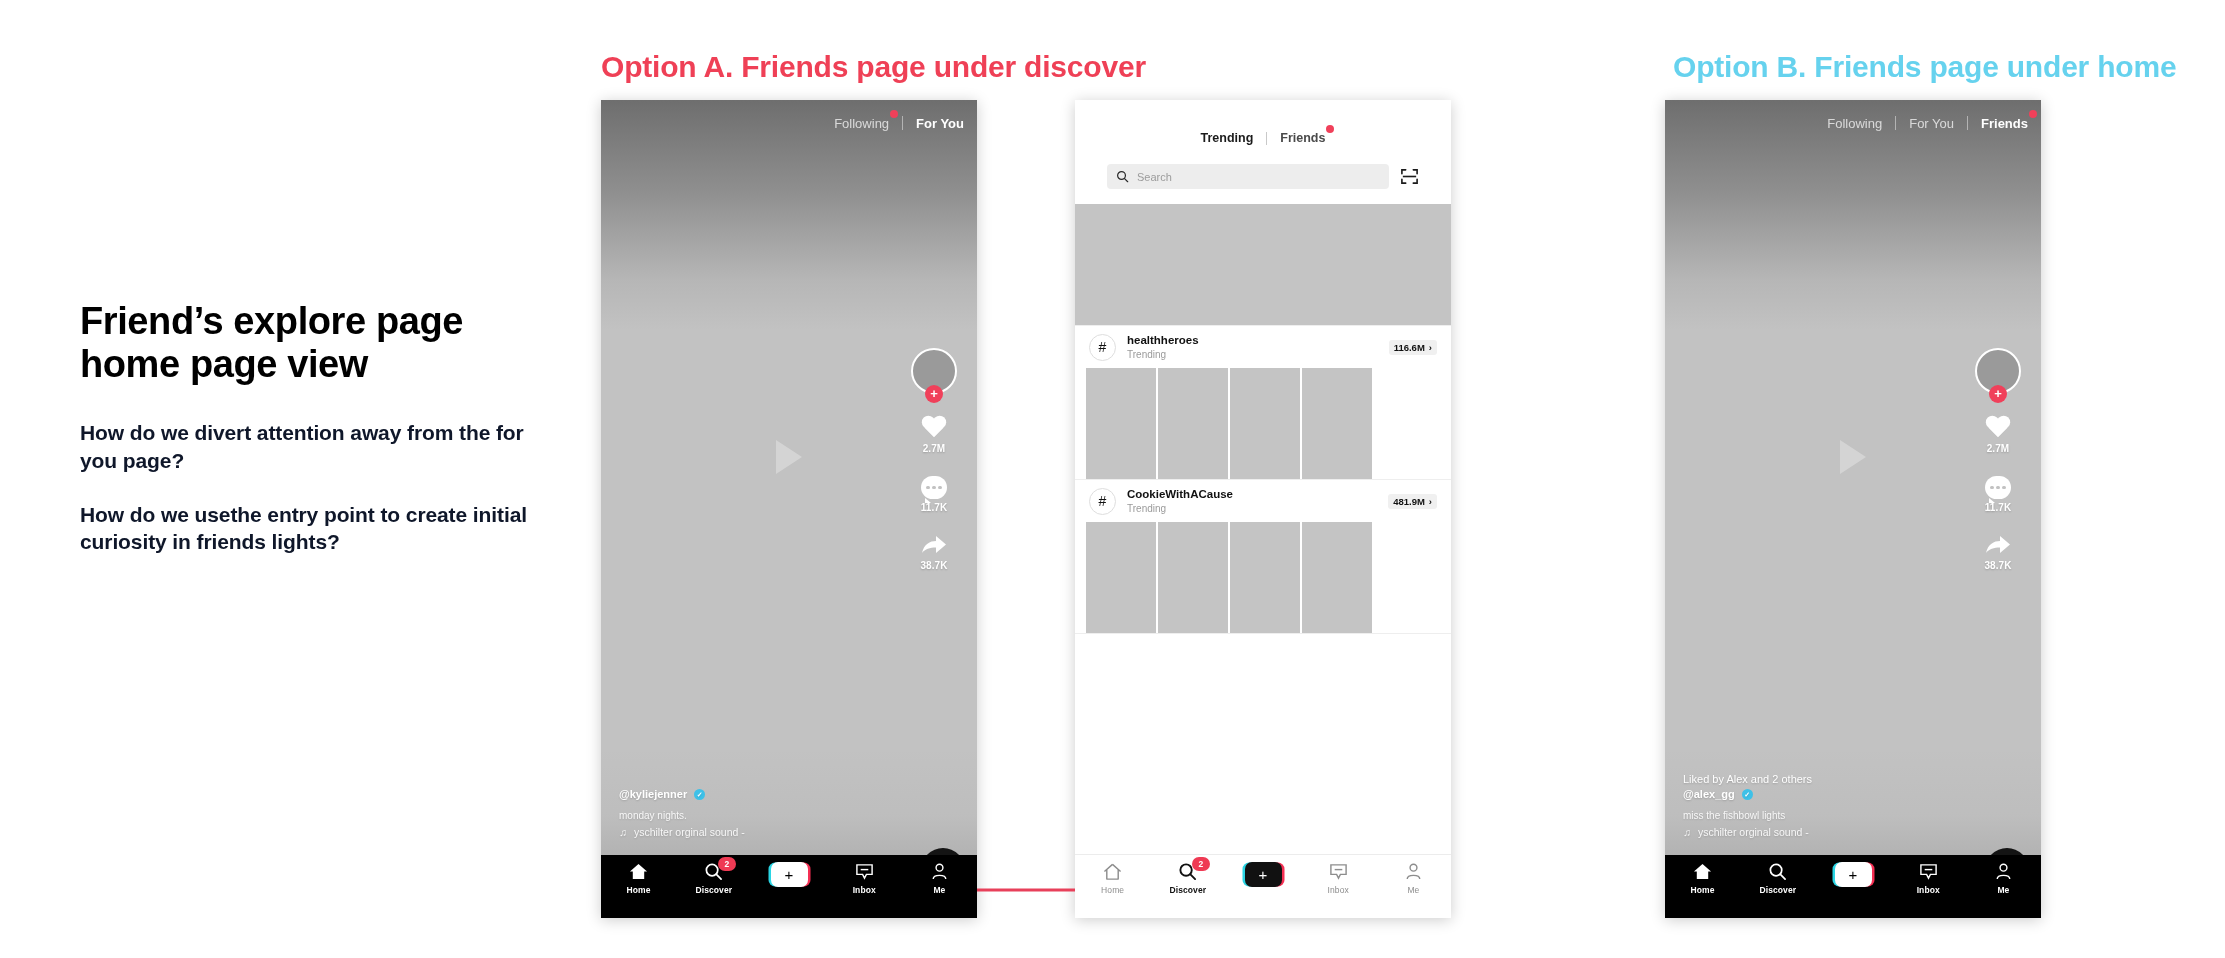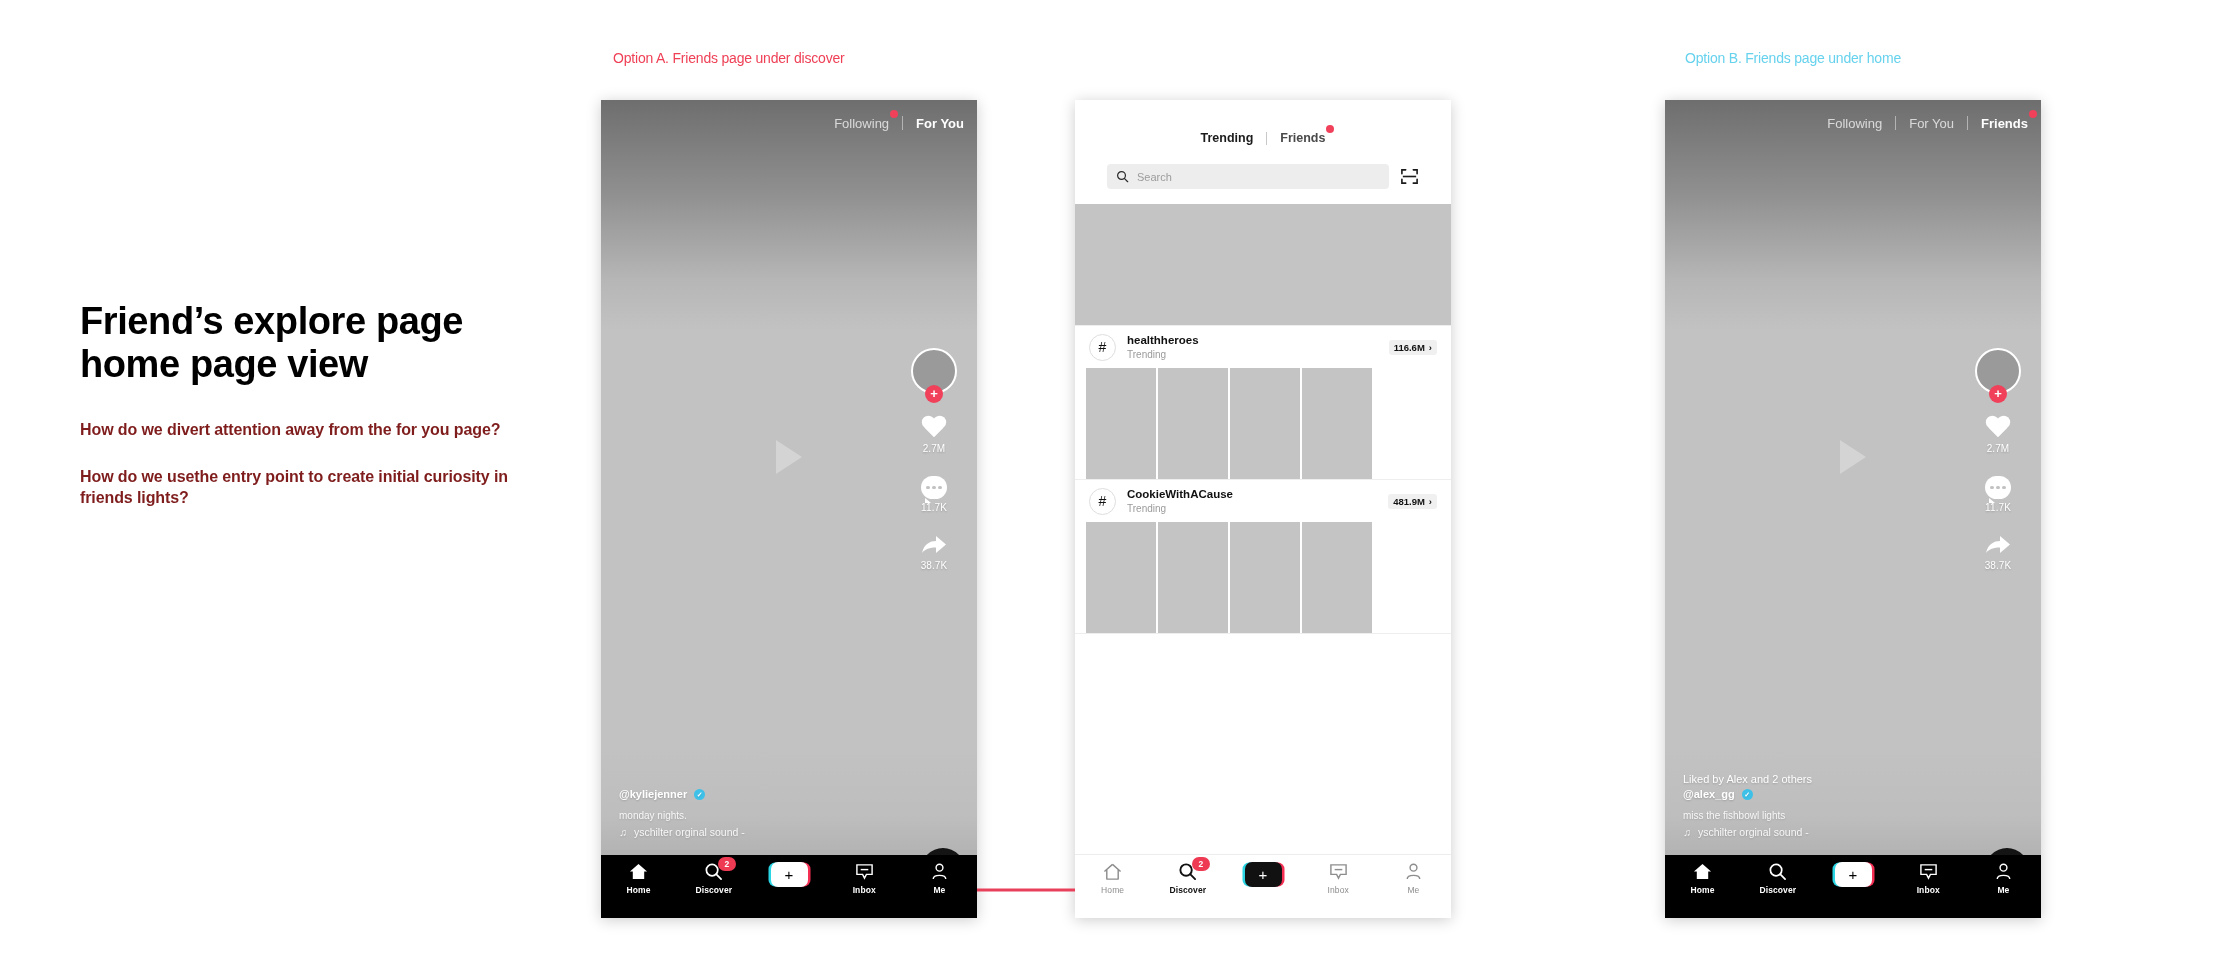--- a/index.html
+++ b/index.html
@@ -14,29 +14,28 @@
 
   
   .notes{position:absolute;left:80px;top:300px;width:470px;}
   .notes h1{
     margin:0 0 34px 0;
     font-size:38px;line-height:1.12;font-weight:700;color:#000;
     letter-spacing:-0.4px;
   }
   .notes p{
     margin:0 0 26px 0;
-    font-size:16px;line-height:1.32;font-weight:700;color:#7f1d1d;
+    font-size:21px;line-height:1.32;font-weight:700;color:#0f172a;
     letter-spacing:-0.1px;
   }
 
   
   .opt-title{
-    position:absolute;font-size:14px;font-weight:400;letter-spacing:-0.2px;
+    position:absolute;font-size:30px;font-weight:700;letter-spacing:-0.2px;
     white-space:nowrap;
-    margin-left:12px;
   }
   #opt-a-title{left:601px;top:50px;color:#ef4056;}
   #opt-b-title{left:1673px;top:50px;color:#66d2ee;}
 
   
   .phone{position:absolute;overflow:hidden;}
   .phone-shadow{box-shadow:0 2px 14px rgba(0,0,0,.20);}
 
   #phone-a{left:601px;top:100px;width:376px;height:818px;background:#c4c4c4;}
   #phone-b{left:1075px;top:100px;width:376px;height:818px;background:#5eead4;}
@@ -84,21 +83,21 @@
     width:42px;height:42px;border-radius:50%;background:#9a9a9a;
     border:2px solid #ffffff;position:relative;
   }
   .rail .plus{
     position:absolute;left:50%;bottom:-11px;transform:translateX(-50%);
     width:18px;height:18px;border-radius:50%;background:#f0405a;color:#fff;
     font-size:13px;line-height:18px;text-align:center;font-weight:700;
   }
   .rail-item{margin-top:22px;display:flex;flex-direction:column;align-items:center;}
   .rail-item .cnt{
-    margin-top:3px;font-size:10px;color:#fff;font-weight:400;letter-spacing:.1px;
+    margin-top:3px;font-size:10px;color:#fff;font-weight:700;letter-spacing:.1px;
     text-shadow:0 1px 2px rgba(0,0,0,.2);
   }
   .heart{width:26px;height:24px;position:relative;}
   .heart:before,.heart:after{
     content:"";position:absolute;top:0;width:13px;height:21px;
     background:#fff;border-radius:13px 13px 0 0;
   }
   .heart:before{left:13px;transform:rotate(-45deg);transform-origin:0 100%;}
   .heart:after{left:0;transform:rotate(45deg);transform-origin:100% 100%;}
   .bubble{

